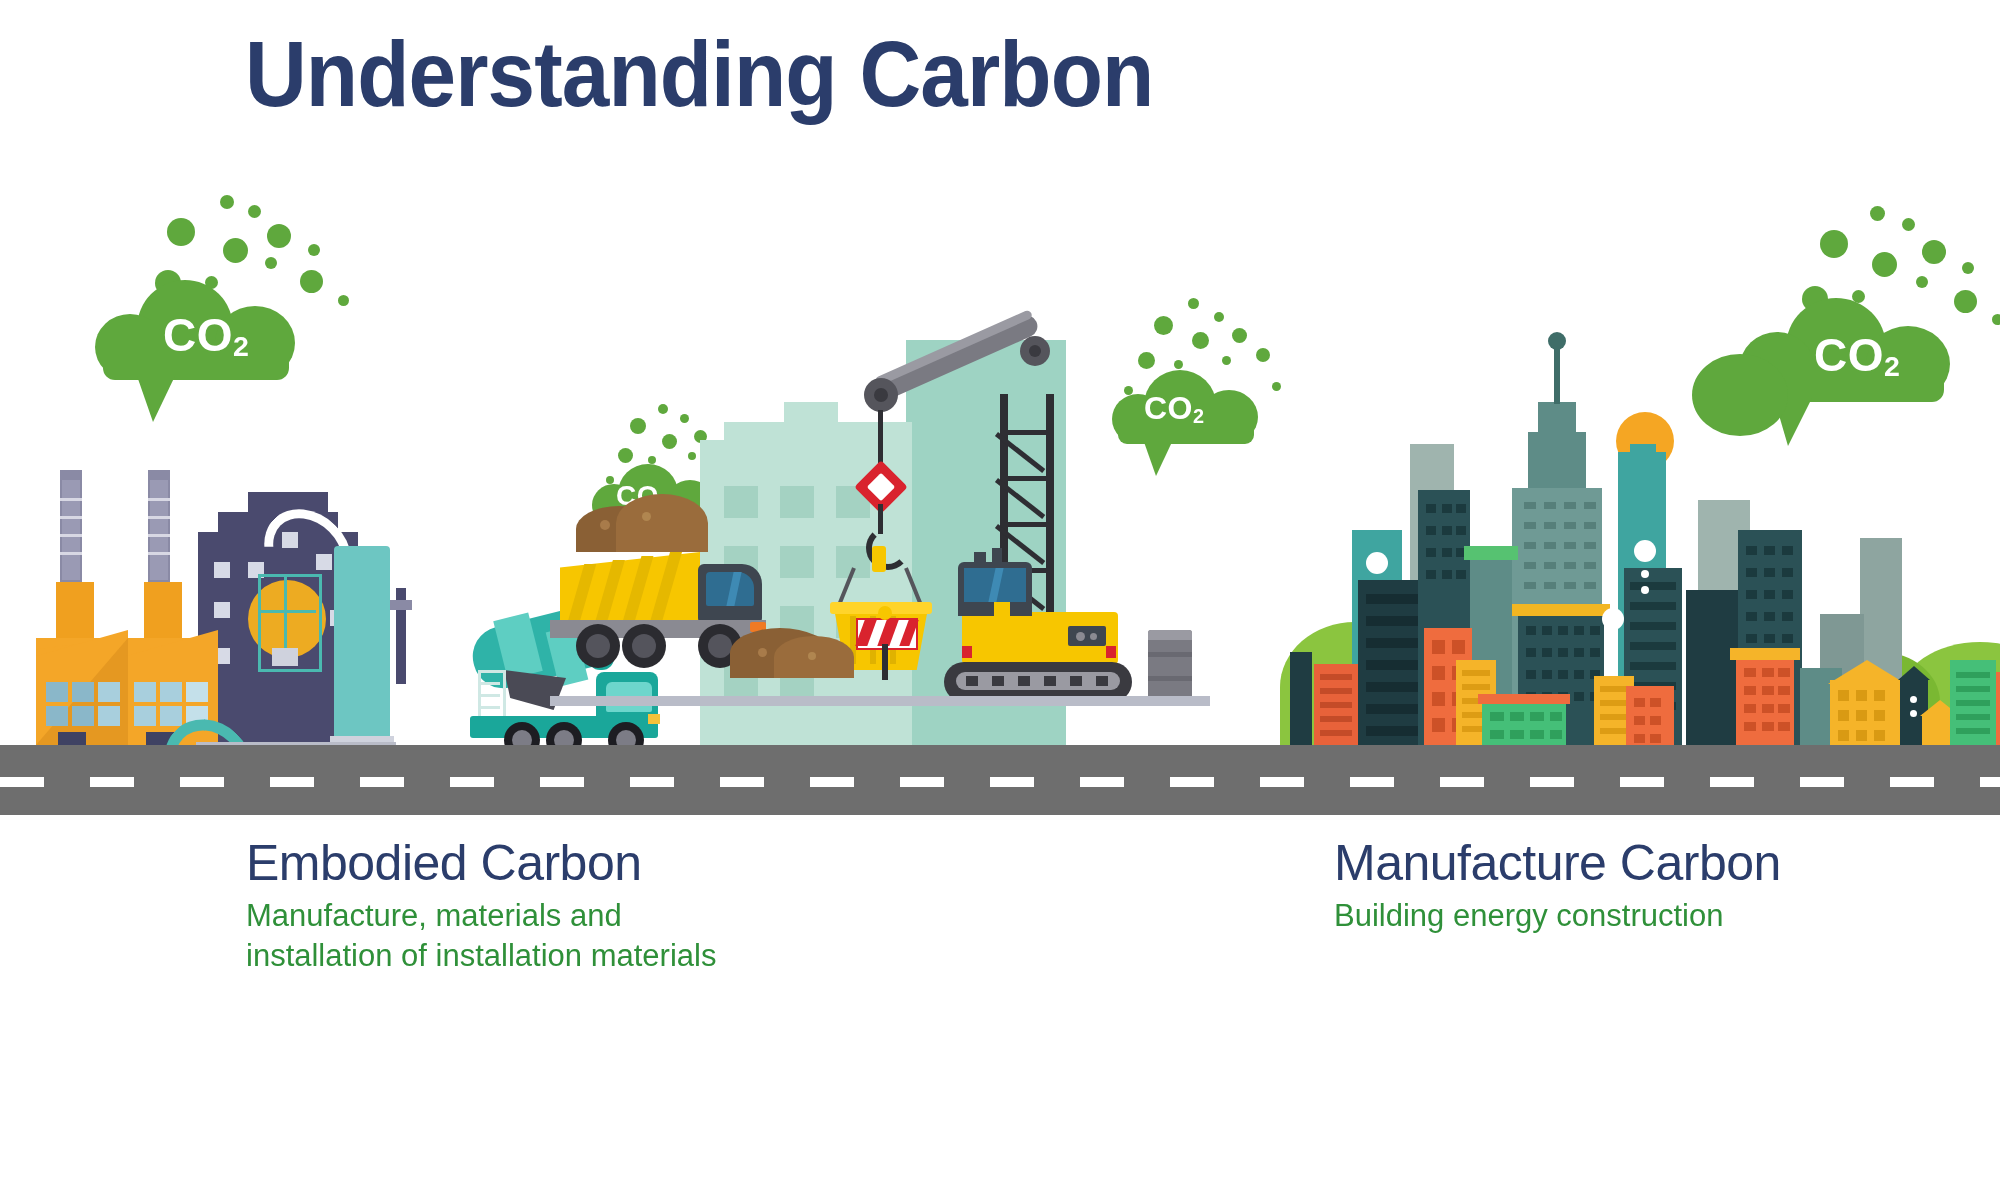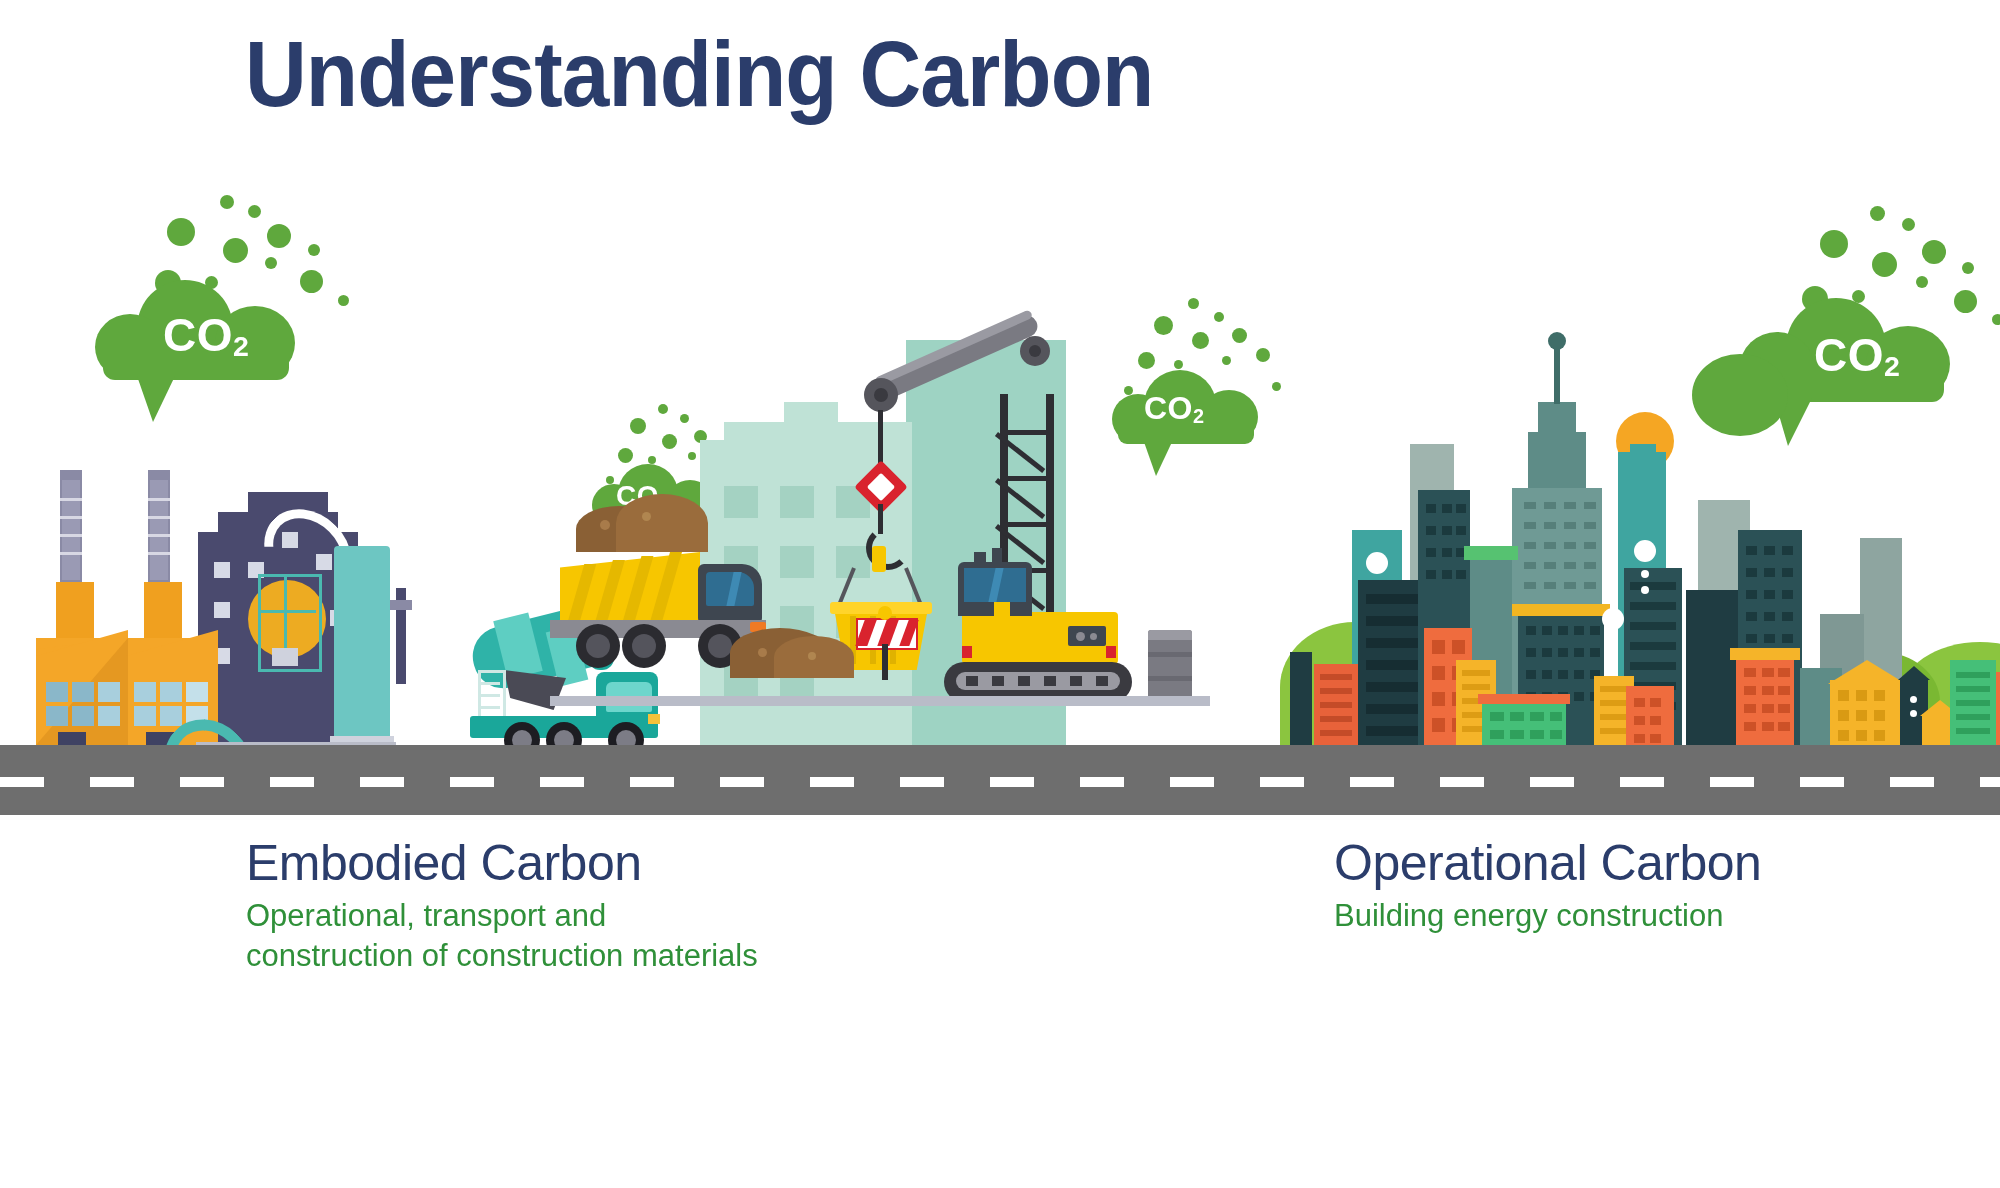--- a/index.html
+++ b/index.html
@@ -696,26 +696,26 @@
       <div class="dash"></div>
       <div class="dash"></div>
     <div class="dash"></div>
       <div class="dash"></div>
       <div class="dash"></div>
   </div>
 
   <div class="cap" id="cap-left">
     <h2>Embodied Carbon</h2>
     <p>
-      <span>Operational, transport and</span><br>
-      <span>construction of construction materials</span>
+      <span>Manufacture, materials and</span><br>
+      <span>installation of installation materials</span>
     </p>
   </div>
 
   <div class="cap" id="cap-right">
-    <h2>Operational Carbon</h2>
+    <h2>Manufacture Carbon</h2>
     <p>
       <span>Building energy construction</span>
     </p>
   </div>
 
 
 </div>
 
 </body></html>

